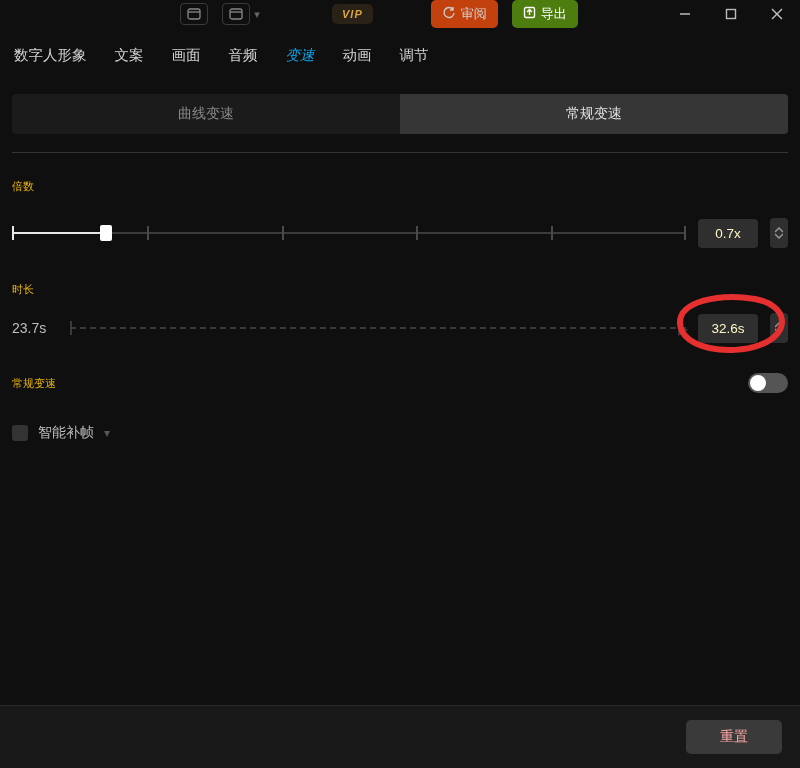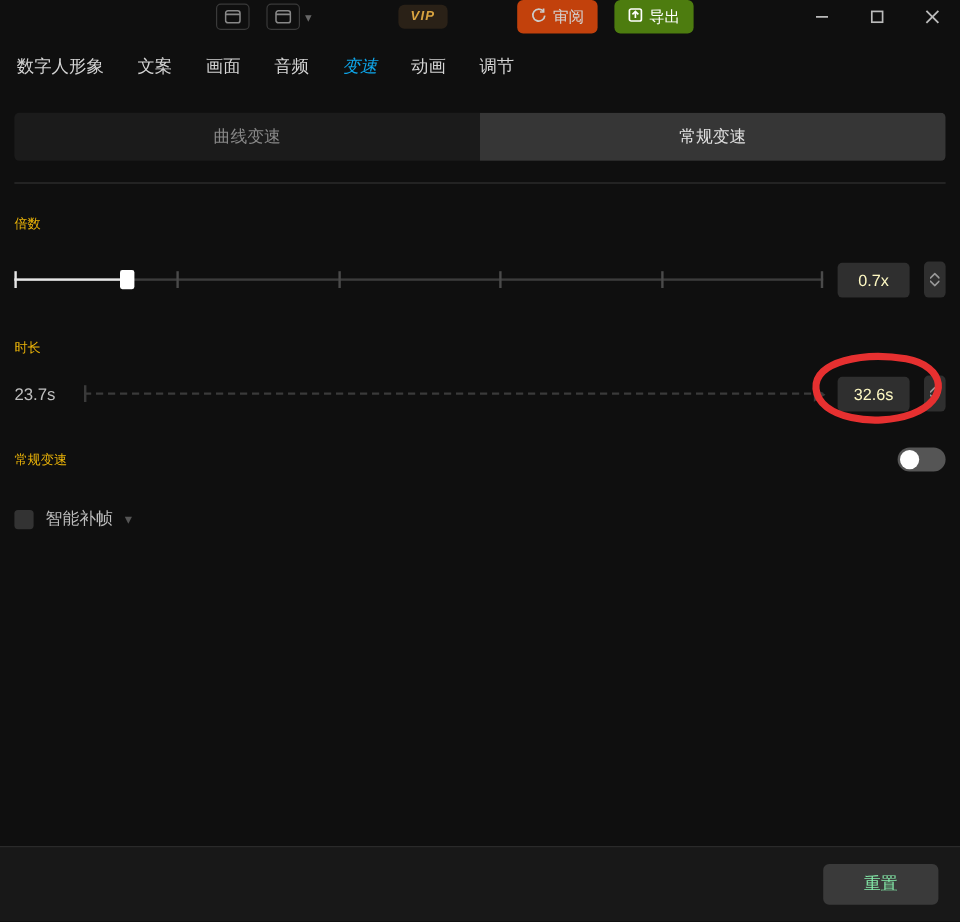--- a/index.html
+++ b/index.html
@@ -58,21 +58,21 @@
     .toggle { width:40px; height:20px; background:#555; border-radius:20px; position:relative; }
     .toggle-knob { position:absolute; top:2px; left:2px; width:16px; height:16px; background:#fff; border-radius:50%; }
 
     
     .chk-row { display:flex; align-items:center; gap:10px; margin-top:31px; color:#bcbcbc; font-size:14px; }
     .chk { width:16px; height:16px; border-radius:3px; background:#333; }
     .chev-small { color:#555; font-size:12px; }
 
     
     .footer { position:absolute; left:0; right:0; bottom:0; border-top:1px solid #2a2a2a; padding:14px 18px; display:flex; justify-content:flex-end; background:#181818; }
-    .reset-btn { background:#3a3a3a; color:#86efac; font-size:14px; padding:8px 34px; border-radius:5px; border:none; }
+    .reset-btn { background:#3a3a3a; color:#fca5a5; font-size:14px; padding:8px 34px; border-radius:5px; border:none; }
   </style>
 </head>
 <body>
 
 <div class="topbar">
   <div class="topbar-left">
     <div class="sq-btn">
       <svg width="14" height="12" viewBox="0 0 14 12">
           <rect x="1" y="1" width="12" height="10" rx="2" fill="none" stroke="#888" stroke-width="1.3"></rect>
           <line x1="1" y1="4" x2="13" y2="4" stroke="#888" stroke-width="1.3"></line>

